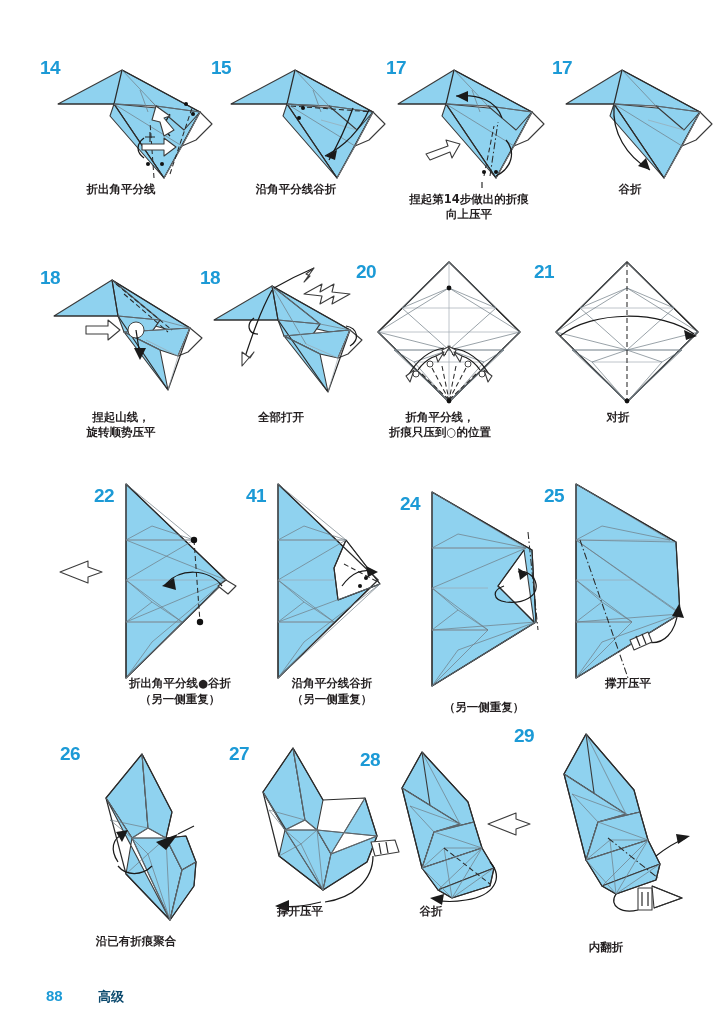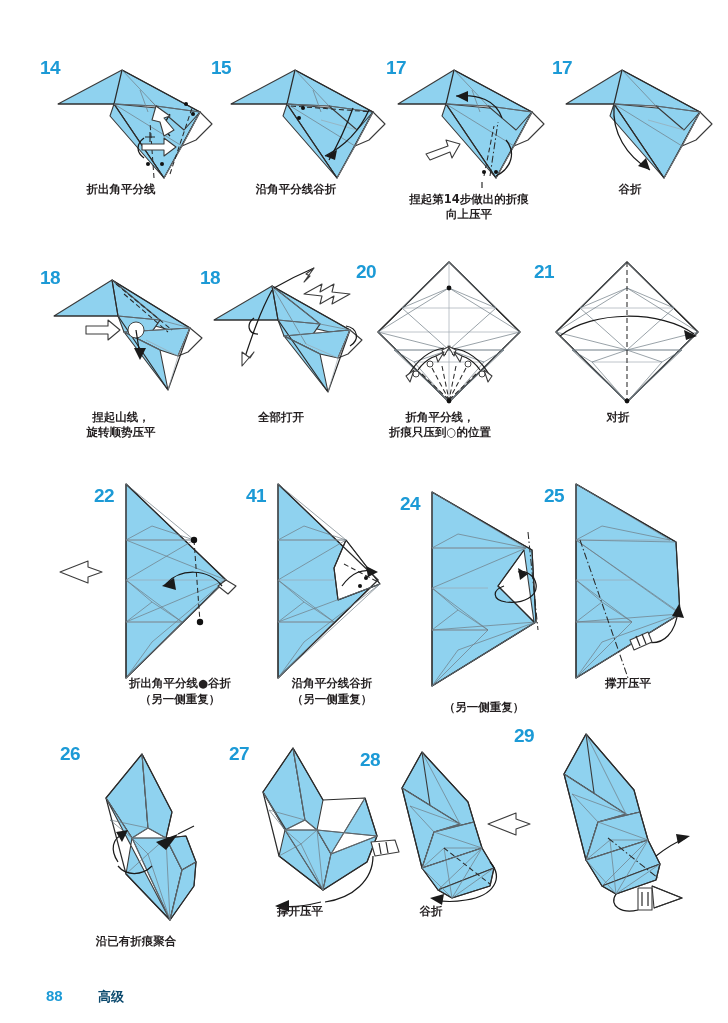--- a/index.html
+++ b/index.html
@@ -463,20 +463,21 @@
         <path class="mountain" d="M66,110 L116,150"></path>
         <path class="arr" d="M114,128 C124,120 134,114 144,110"></path>
         <polygon class="arrhead" points="148,108 136,116 134,106"></polygon>
         <path class="arr" d="M74,166 C66,178 80,186 96,182"></path>
         <polygon class="hollow" points="96,160 110,160 110,182 96,182"></polygon>
         <path class="edge" d="M100,164 L100,178 M106,164 L106,178"></path>
         <polygon class="pw" points="110,158 140,170 112,180"></polygon>
         <path class="edge" d="M110,158 L140,170 L112,180"></path>
       </svg>
     </div>
+    <div class="caption" style="left:-24px; top:214px; width:220px;">内翻折</div>
   </div>
 
   <div class="footer">
     <div class="footer-page">88</div>
     <div class="footer-label">高级</div>
   </div>
 
 </div>
 
 </body></html>

